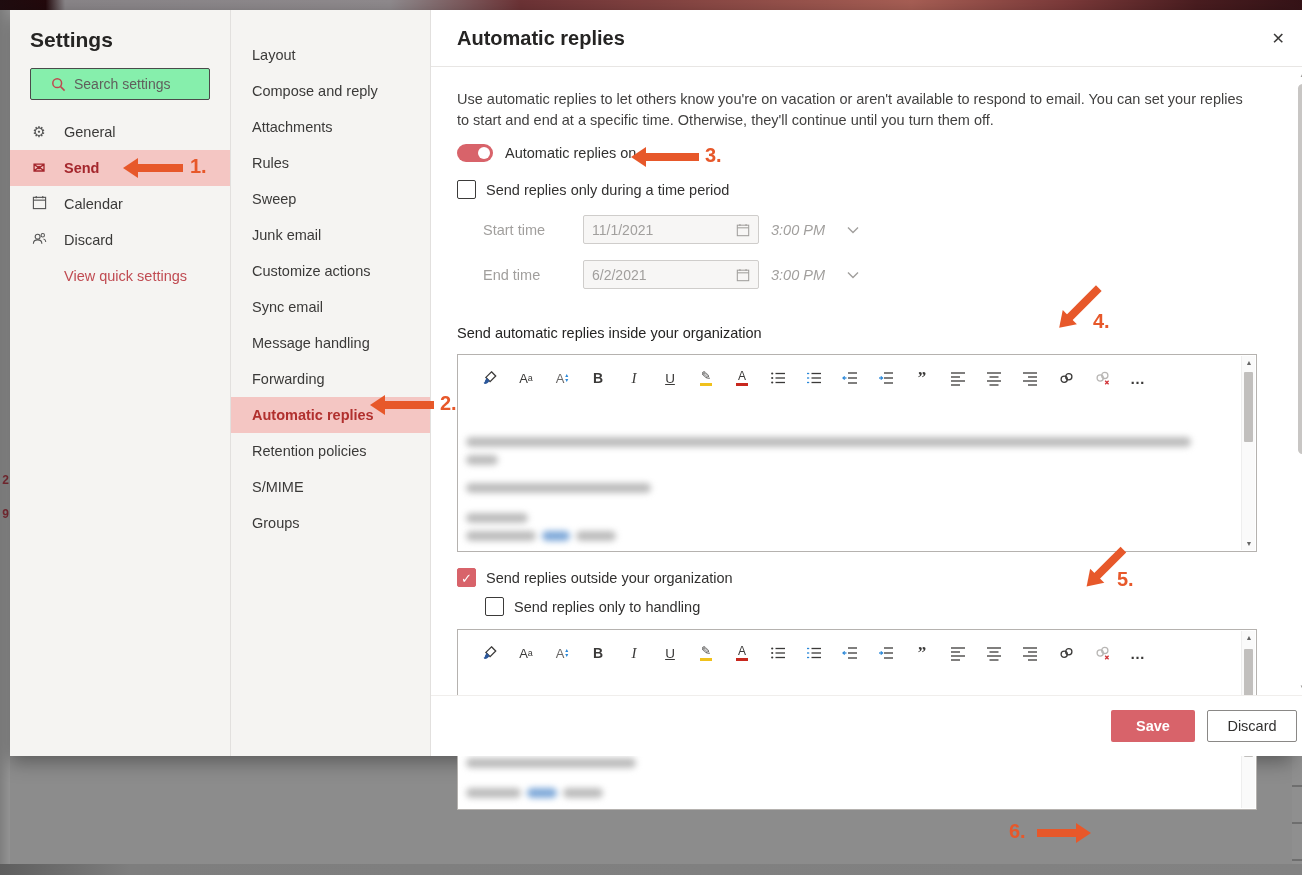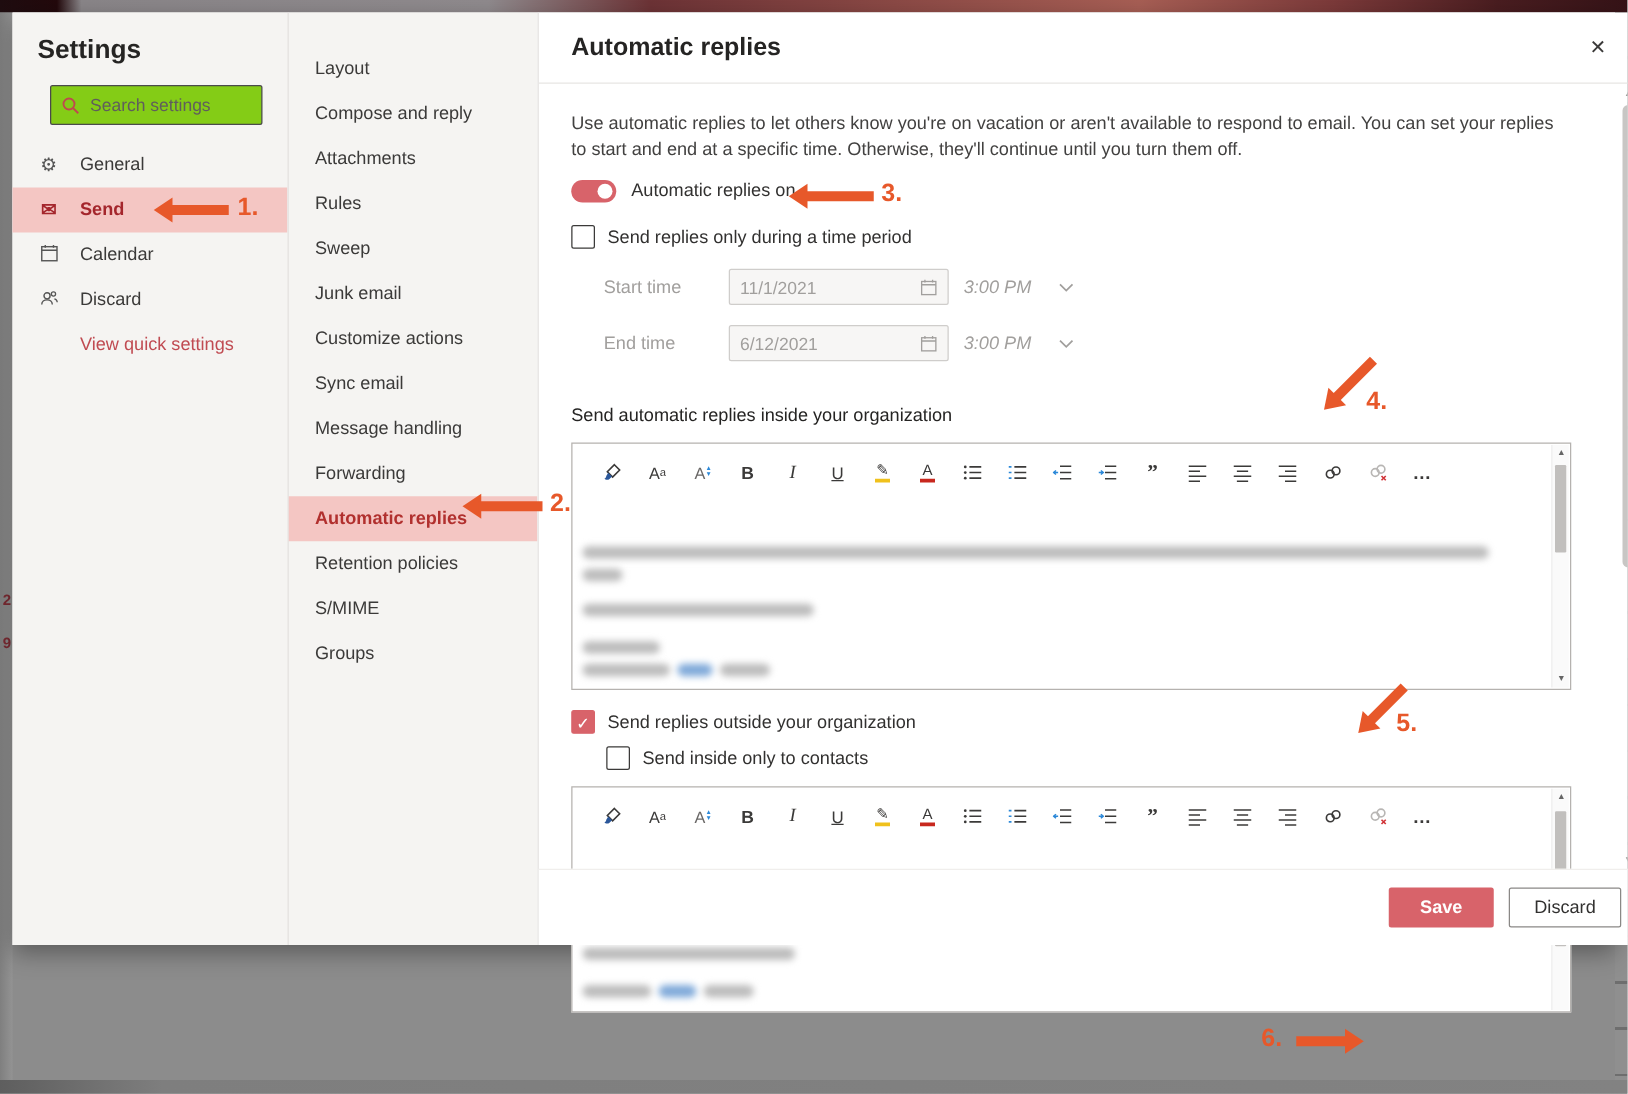--- a/index.html
+++ b/index.html
@@ -15,22 +15,22 @@
   .bg-bottom { position:absolute; left:0; bottom:0; width:1302px; height:11px; background:linear-gradient(90deg,#5e5e5e,#7e7e7e 10%,#828282); }
   .gutter-num { position:absolute; left:1px; width:9px; color:#7b2b33; font-size:12px; font-weight:700; text-align:center; }
 
   
   .modal { position:absolute; left:10px; top:10px; width:1282px; height:746px; display:flex;
     background:#fff; box-shadow:0 6px 18px rgba(0,0,0,.35); }
 
   
   .sidebar { width:220px; background:#f5f4f2; padding:0 20px; flex:none; }
   .settings-title { margin-top:18px; font-size:21px; font-weight:700; color:#252423; }
-  .searchbox { margin-top:16px; height:32px; background:#84cc16; border:1px solid #4a4a4a; border-radius:2px;
-    display:flex; align-items:center; padding:0 8px; gap:8px;margin-left:10px; }
+  .searchbox { margin-top:16px; height:32px; background:#86efac; border:1px solid #4a4a4a; border-radius:2px;
+    display:flex; align-items:center; padding:0 20px; gap:8px; }
   .searchbox .ph { color:#605e5c; font-size:14px; }
   .side-items { margin-top:14px; }
   .side-row { height:36px; display:flex; align-items:center; gap:16px; font-size:14.5px; color:#3b3a39; cursor:pointer; }
   .side-row .glyph { width:18px; text-align:center; font-size:15px; color:#555; }
   .side-row.sel { margin:0 -20px; padding:0 20px; background:#f4c6c3; color:#a4262c; font-weight:700; }
   .side-row.sel .glyph { color:#a4262c; }
   .quick-link { margin-top:10px; margin-left:34px; font-size:14.5px; color:#c04b52; cursor:pointer; }
 
   
   .navcol { width:200px; background:#f5f4f2; border-left:1px solid #e2e0de; padding-top:27px; flex:none; }
@@ -222,21 +222,21 @@
         </div>
         <span class="time-val">3:00 PM</span>
         <svg class="chev" width="12" height="8" viewBox="0 0 12 8">
             <polyline points="1,1.5 6,6.5 11,1.5" fill="none" stroke="#a19f9d" stroke-width="1.4"></polyline>
           </svg>
       </div>
 
       <div class="time-row" style="margin-top:16px;">
         <span class="time-label">End time</span>
         <div class="date-field">
-          <span class="date-val">6/12/2021</span>
+          <span class="date-val">6/2/2021</span>
           <svg width="14" height="14" viewBox="0 0 16 16">
               <rect x="1.5" y="2.5" width="13" height="12" fill="none" stroke="#a19f9d" stroke-width="1.2"></rect>
               <line x1="1.5" y1="5.5" x2="14.5" y2="5.5" stroke="#a19f9d" stroke-width="1.2"></line>
               <line x1="4.5" y1="1" x2="4.5" y2="3.5" stroke="#a19f9d" stroke-width="1.2"></line>
               <line x1="11.5" y1="1" x2="11.5" y2="3.5" stroke="#a19f9d" stroke-width="1.2"></line>
             </svg>
         </div>
         <span class="time-val">3:00 PM</span>
         <svg class="chev" width="12" height="8" viewBox="0 0 12 8">
             <polyline points="1,1.5 6,6.5 11,1.5" fill="none" stroke="#a19f9d" stroke-width="1.4"></polyline>
@@ -374,21 +374,21 @@
           <div class="dn">▼</div>
         </div>
       </div>
 
       <div class="cb-row" style="margin-top:16px;">
         <div class="cb checked">✓</div>
         <span class="cb-label">Send replies outside your organization</span>
       </div>
       <div class="cb-row" style="margin-top:10px; margin-left:28px;">
         <div class="cb"></div>
-        <span class="cb-label">Send inside only to contacts</span>
+        <span class="cb-label">Send replies only to handling</span>
       </div>
 
       <div class="editor e2">
         <div class="toolbar">
           <span class="tcell">
               <svg width="16" height="16" viewBox="0 0 16 16">
                 <path d="M9.5 1.8 l4.2 4.2 -5.6 5.6 -4.2 -4.2 z"></path>
                 <path d="M4.6 8.1 l3 3 -2 2 c-1.2 1.2 -3.2 1 -4 -.4 .9 -.3 1.4 -1 1.4 -2 z" fill="#2b579a" stroke="none"></path>
               </svg>
             </span>

